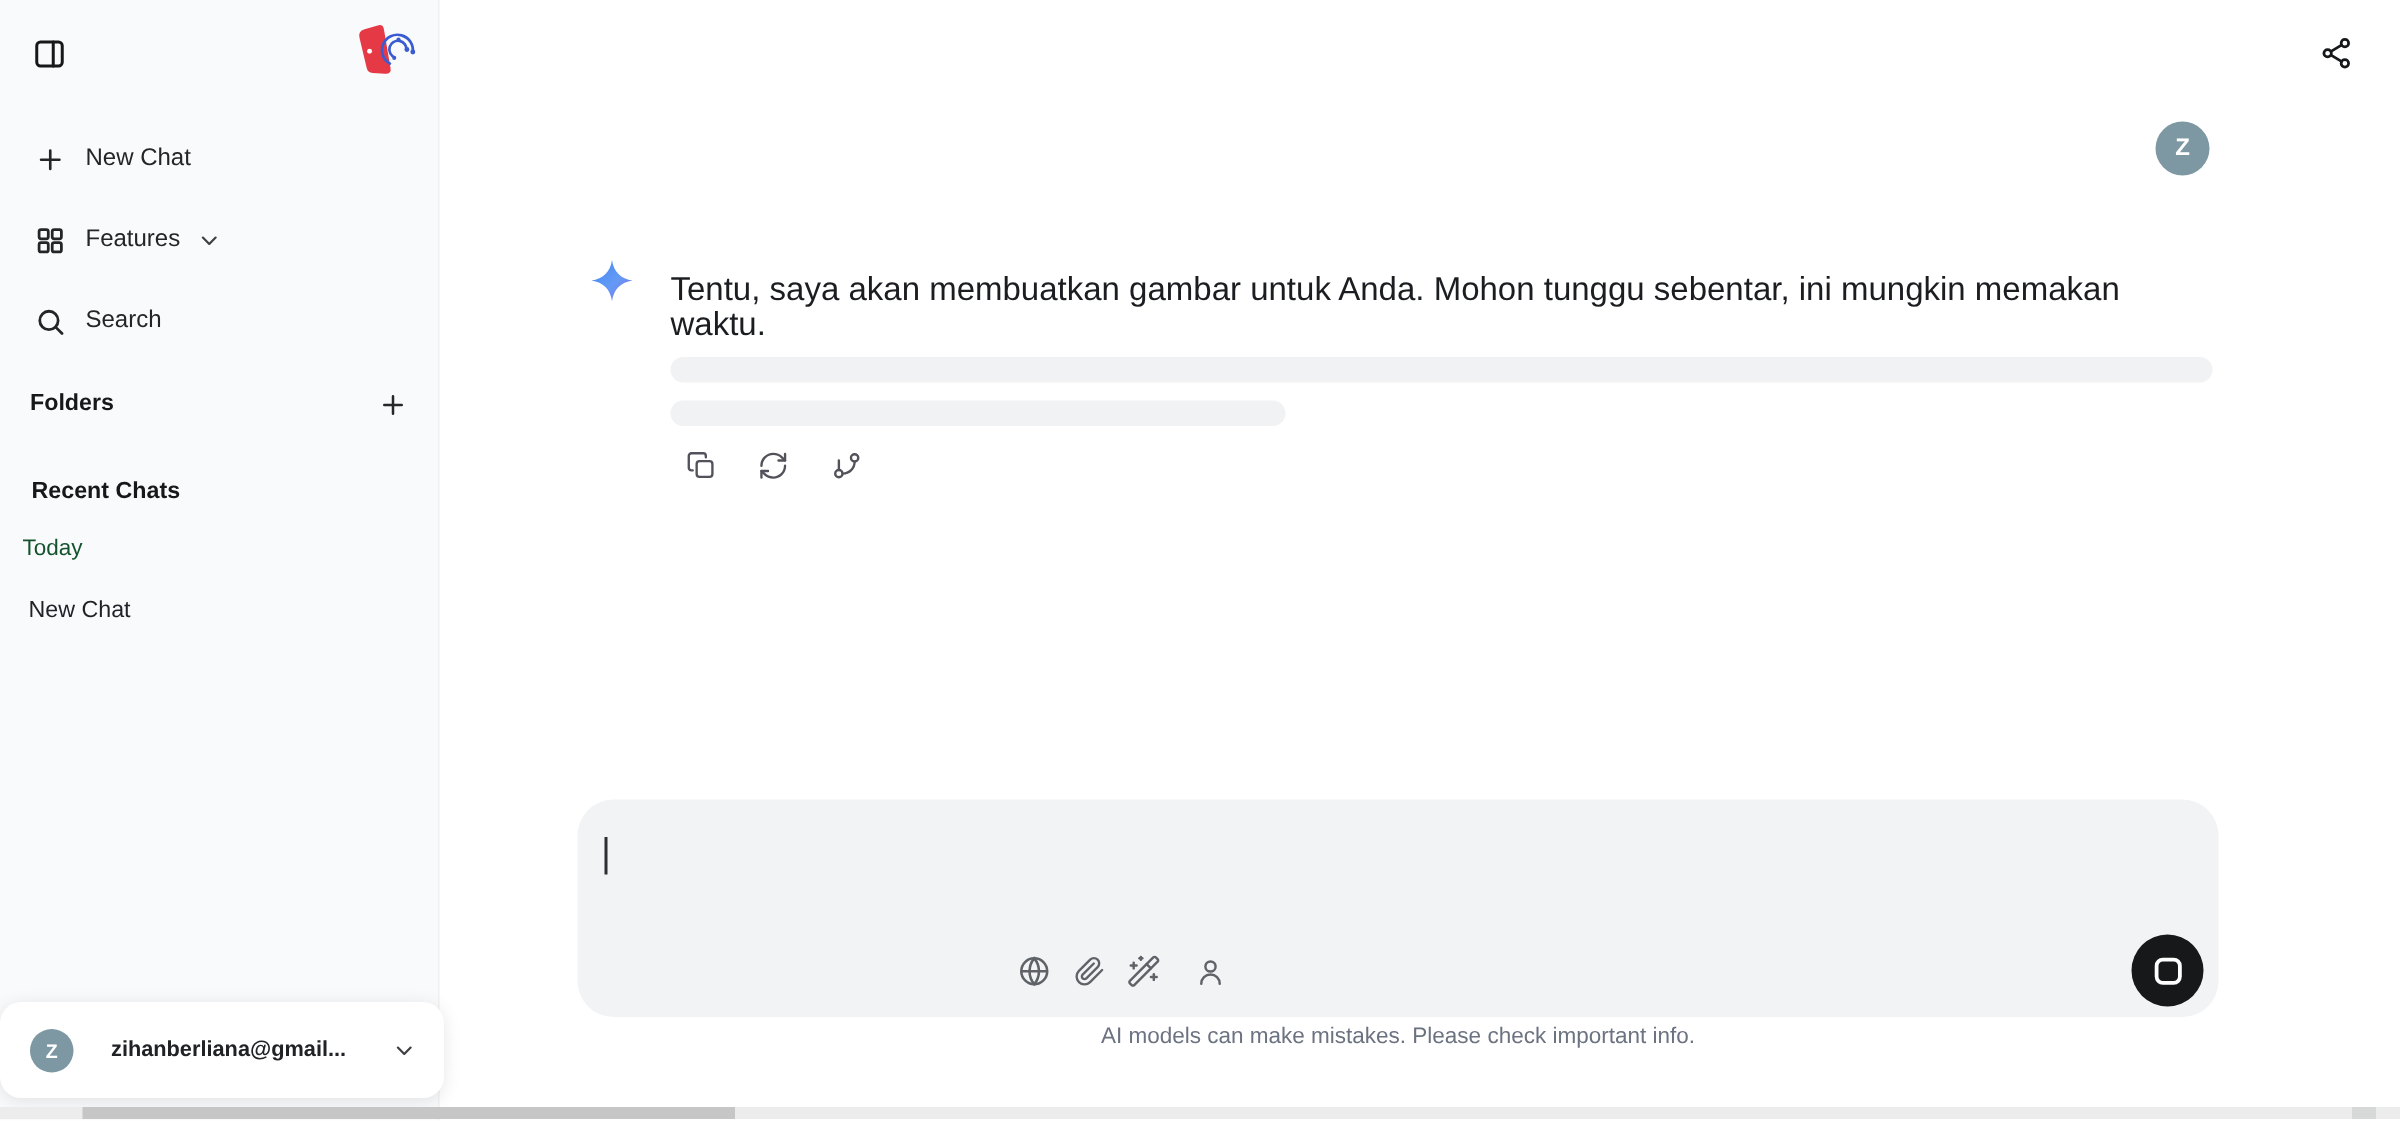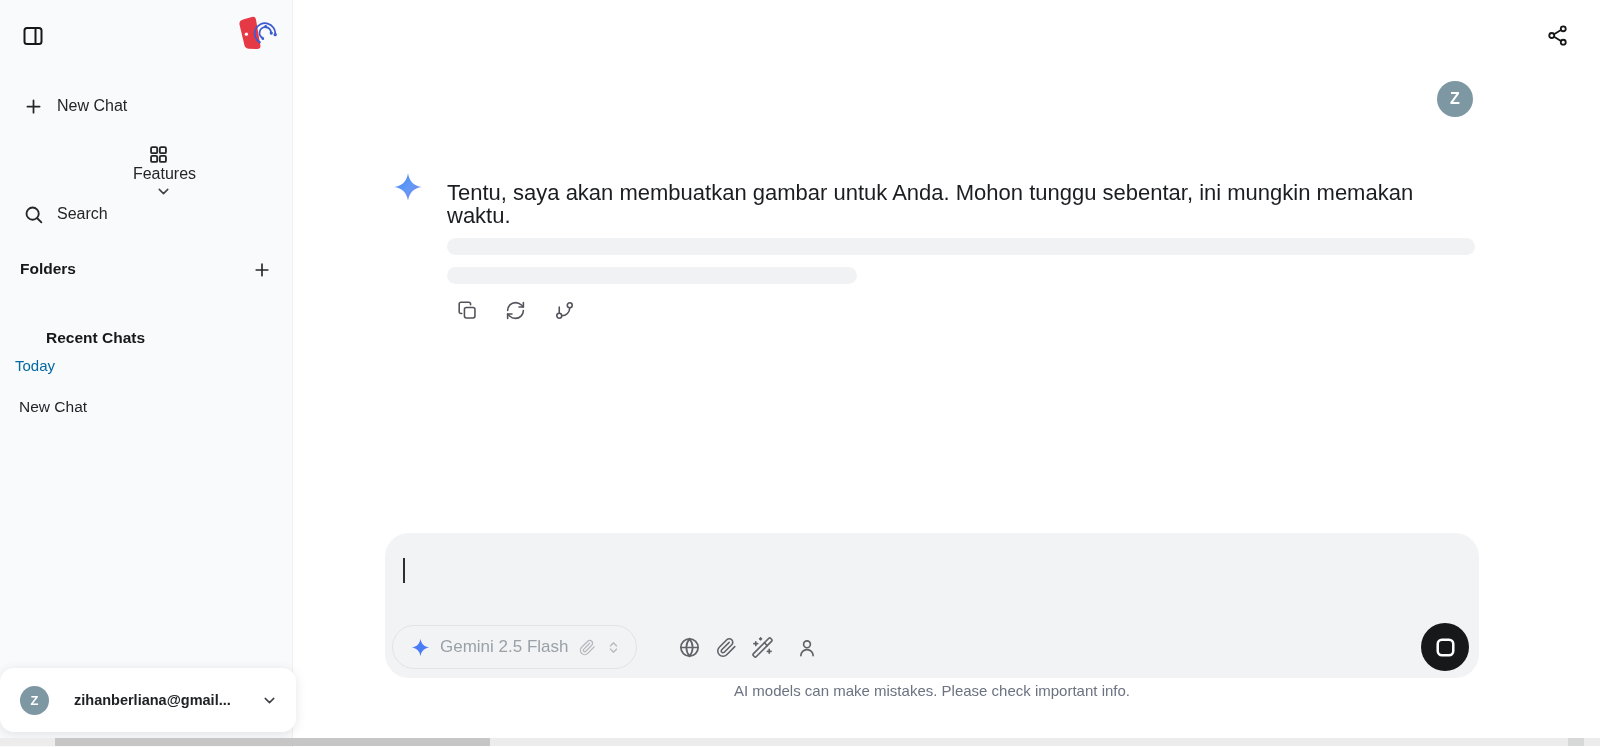--- a/index.html
+++ b/index.html
@@ -10,21 +10,21 @@
   .sidebar { position:absolute; left:0; top:0; width:293px; height:747px; background:#f9fafb; border-right:1px solid #f1f1f2; }
   .icon-btn { background:none; border:none; cursor:pointer; display:inline-flex; align-items:center; justify-content:center; padding:0; }
   .sb-toggle { position:absolute; left:20px; top:23px; width:26px; height:26px; }
   .sb-logo { position:absolute; left:232px; top:11px; width:46px; height:48px; }
   .sb-item { position:absolute; left:0; width:293px; height:32px; display:flex; align-items:center; padding-left:23px; cursor:pointer; color:#232629; font-size:16px; }
   .sb-item svg { flex:0 0 auto; }
   .sb-item .lbl { margin-left:13px; }
   .sb-item .chev { margin-left:11px; color:#3f3f46; }
   .sb-sect { position:absolute; font-weight:bold; font-size:15.5px; color:#18181b; }
   .sb-plus { position:absolute; left:250px; top:258px; width:24px; height:24px; color:#27272a; }
-  .sb-muted { position:absolute; left:15px; top:357px; font-size:15px; color:#0369a1; cursor:default; }
+  .sb-muted { position:absolute; left:15px; top:357px; font-size:15px; color:#14532d; cursor:default; }
   .sb-recent-item { position:absolute; left:19px; top:398px; font-size:15.5px; color:#1f2328; cursor:pointer; }
   .account { position:absolute; left:0; top:668px; width:296px; height:64px; background:#fff; border-radius:14px; box-shadow:0 2px 12px rgba(0,0,0,0.10); display:flex; align-items:center; padding:0 18px 0 20px; cursor:pointer; }
   .account .avatar { width:29px; height:29px; border-radius:50%; background:#7d98a3; color:#fff; font-size:13px; font-weight:bold; display:flex; align-items:center; justify-content:center; }
   .account .email { margin-left:25px; font-size:14.5px; font-weight:bold; color:#202226; flex:1; white-space:nowrap; overflow:hidden; }
   .account .chev { color:#3f3f46; }
 
   
   .share-btn { position:absolute; left:1543px; top:21px; width:28px; height:28px; color:#17181a; }
 
   
@@ -94,21 +94,21 @@
 
     <div class="sb-item" style="top:90px;">
       <span>
         <svg width="21" height="21" viewBox="0 0 24 24" fill="none" stroke="#232629" stroke-width="2" stroke-linecap="round">
           <path d="M12 5v14M5 12h14"></path>
         </svg>
       </span>
       <span class="lbl">New Chat</span>
     </div>
 
-    <div class="sb-item" style="top:144px;flex-direction:column;">
+    <div class="sb-item" style="top:144px;">
       <span>
         <svg width="21" height="21" viewBox="0 0 24 24" fill="none" stroke="#232629" stroke-width="2.1" stroke-linecap="round">
           <rect x="3.5" y="3.5" width="7" height="7" rx="1.5"></rect>
           <rect x="13.5" y="3.5" width="7" height="7" rx="1.5"></rect>
           <rect x="3.5" y="13.5" width="7" height="7" rx="1.5"></rect>
           <rect x="13.5" y="13.5" width="7" height="7" rx="1.5"></rect>
         </svg>
       </span>
       <span class="lbl">Features</span>
       <span class="chev">
@@ -130,21 +130,21 @@
 
     <div class="sb-sect" style="left:20px; top:260px;text-align:center;">Folders</div>
     <button class="icon-btn sb-plus">
       <span>
         <svg width="20" height="20" viewBox="0 0 24 24" fill="none" stroke="currentColor" stroke-width="2" stroke-linecap="round">
           <path d="M12 5v14M5 12h14"></path>
         </svg>
       </span>
     </button>
 
-    <div class="sb-sect" style="left:21px; top:329px;margin-left:25px;">Recent Chats</div>
+    <div class="sb-sect" style="left:21px; top:319px;">Recent Chats</div>
     <div class="sb-muted">Today</div>
     <div class="sb-recent-item">New Chat</div>
 
     <div class="account">
       <div class="avatar">Z</div>
       <div class="email">zihanberliana@gmail...</div>
       <span class="chev">
         <svg width="17" height="17" viewBox="0 0 24 24" fill="none" stroke="currentColor" stroke-width="2.1" stroke-linecap="round" stroke-linejoin="round">
           <path d="m6 9 6 6 6-6"></path>
         </svg>
@@ -208,39 +208,20 @@
         <circle cx="18" cy="6" r="2.8"></circle>
         <circle cx="6" cy="18" r="2.8"></circle>
         <path d="M18 9a9 9 0 0 1-9 9"></path>
       </svg>
     </span>
   </button>
 
   <div class="composer">
     <div class="caret"></div>
 
-    <button class="model-pill">
-      <span>
-        <svg width="19" height="19" viewBox="0 0 24 24">
-          <path d="M12 1c.9 6.3 4.7 10.1 11 11-6.3.9-10.1 4.7-11 11-.9-6.3-4.7-10.1-11-11 6.3-.9 10.1-4.7 11-11z" fill="#4a7df5"></path>
-        </svg>
-      </span>
-      <span class="mname">Gemini 2.5 Flash</span>
-      <span class="clip">
-        <svg width="17" height="17" viewBox="0 0 24 24" fill="none" stroke="currentColor" stroke-width="1.8" stroke-linecap="round" stroke-linejoin="round">
-          <path d="m21.44 11.05-9.19 9.19a6 6 0 0 1-8.49-8.49l8.57-8.57A4 4 0 1 1 18 8.84l-8.59 8.57a2 2 0 0 1-2.83-2.83l8.49-8.48"></path>
-        </svg>
-      </span>
-      <span class="updown">
-        <svg width="15" height="15" viewBox="0 0 24 24" fill="none" stroke="currentColor" stroke-width="2" stroke-linecap="round" stroke-linejoin="round">
-          <path d="m7 9.5 5-5 5 5"></path>
-          <path d="m7 14.5 5 5 5-5"></path>
-        </svg>
-      </span>
-    </button>
 
     <button class="icon-btn cmp-icon" style="left:293px;">
       <span>
         <svg width="23" height="23" viewBox="0 0 24 24" fill="none" stroke="currentColor" stroke-width="1.8" stroke-linecap="round">
           <circle cx="12" cy="12" r="9"></circle>
           <path d="M3.5 12h17"></path>
           <path d="M12 3a14 14 0 0 1 0 18 14 14 0 0 1 0-18z"></path>
         </svg>
       </span>
     </button>

